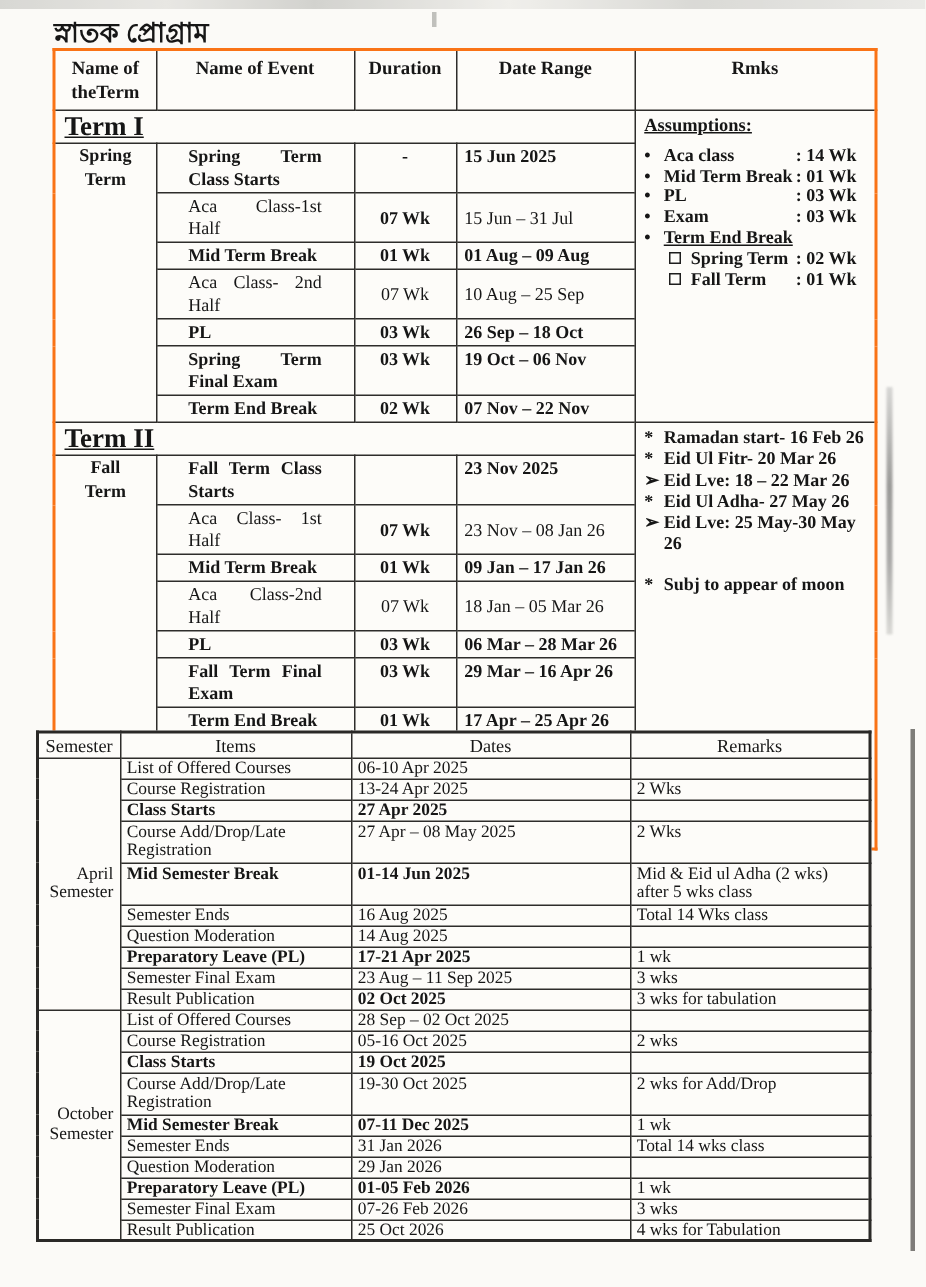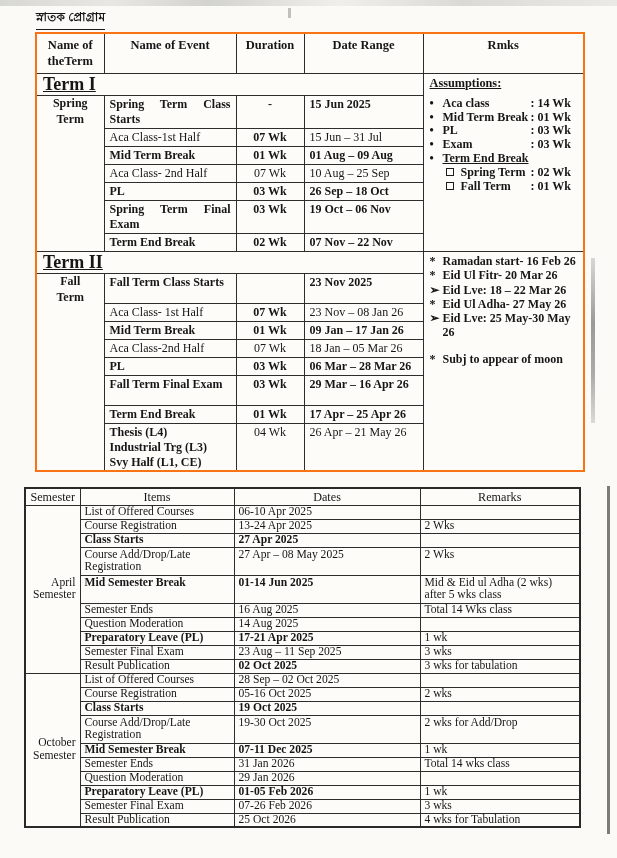--- a/index.html
+++ b/index.html
@@ -23,40 +23,40 @@
     opacity: .55; filter: blur(.6px);
   }
   .edge-right {
     position: absolute; left: 607px; top: 486px; width: 3px; height: 348px;
     background: #55534f; opacity: .75; filter: blur(.3px);
   }
   .smudge { position: absolute; left: 288px; top: 8px; width: 3px; height: 10px; background:#9a9a96; opacity:.6; filter: blur(.5px); }
 
   .sec-title {
     position: absolute; left: 36px;
-    font-size: 12px; font-weight: bold;
+    font-size: 18px; font-weight: bold;
     border-bottom: 1.6px solid #1b1b1b; padding-bottom: 1px;
     letter-spacing: .2px;
   }
   .t-ug { top: 8px; }
   .t-pg { top: 461px; }
 
   table { border-collapse: collapse; table-layout: fixed; position: absolute; background: #fdfcf9; }
   td, th { border: 1.6px solid #2e2d2b; overflow: hidden; }
 
   
   .tbl1 { left: 35px; top: 32px; width: 548px; border: 2px solid #f97316; }
   .tbl1 td, .tbl1 th { font-size: 12px; }
   .tbl1 th { font-size: 12.5px; font-weight: bold; vertical-align: top; padding: 4px 2px; text-align: center; line-height: 1.25; }
   .tbl1 tr.hdr { height: 38px; }
   .tr-band { height: 16px; }
   .termband { padding: 0 6px; }
   .termband span { font-weight: bold; font-size: 18px; text-decoration: underline; }
   .termname { text-align: center; font-weight: bold; font-size: 12.5px; padding: 0 12px; line-height: 1.3; }
-  .ev { padding: 1px 5px; text-align: justify; line-height: 1.25; }
+  .ev { padding: 1px 21px; text-align: justify; line-height: 1.25; }
   .du { text-align: center; padding: 1px 2px; }
   .dr { padding: 1px 5px; }
   tr.r1 { height: 18px; }
   tr.r2l { height: 30px; }
   tr.r2l td { vertical-align: top; }
   tr.r3l { height: 44px; }
   tr.r3l td { vertical-align: top; }
   tr.b .ev, tr.b .du, tr.b .dr { font-weight: bold; }
   .evlines div { line-height: 1.22; font-weight: bold; }
 

